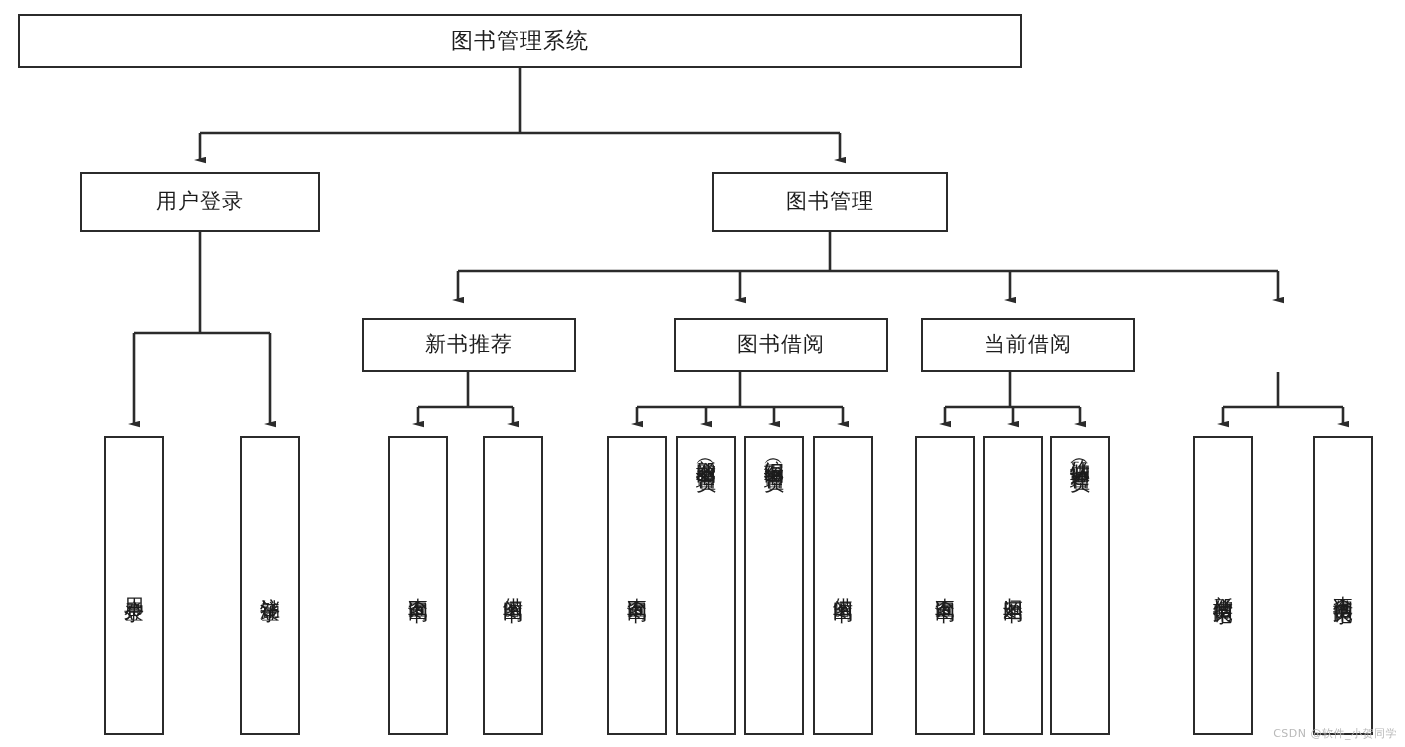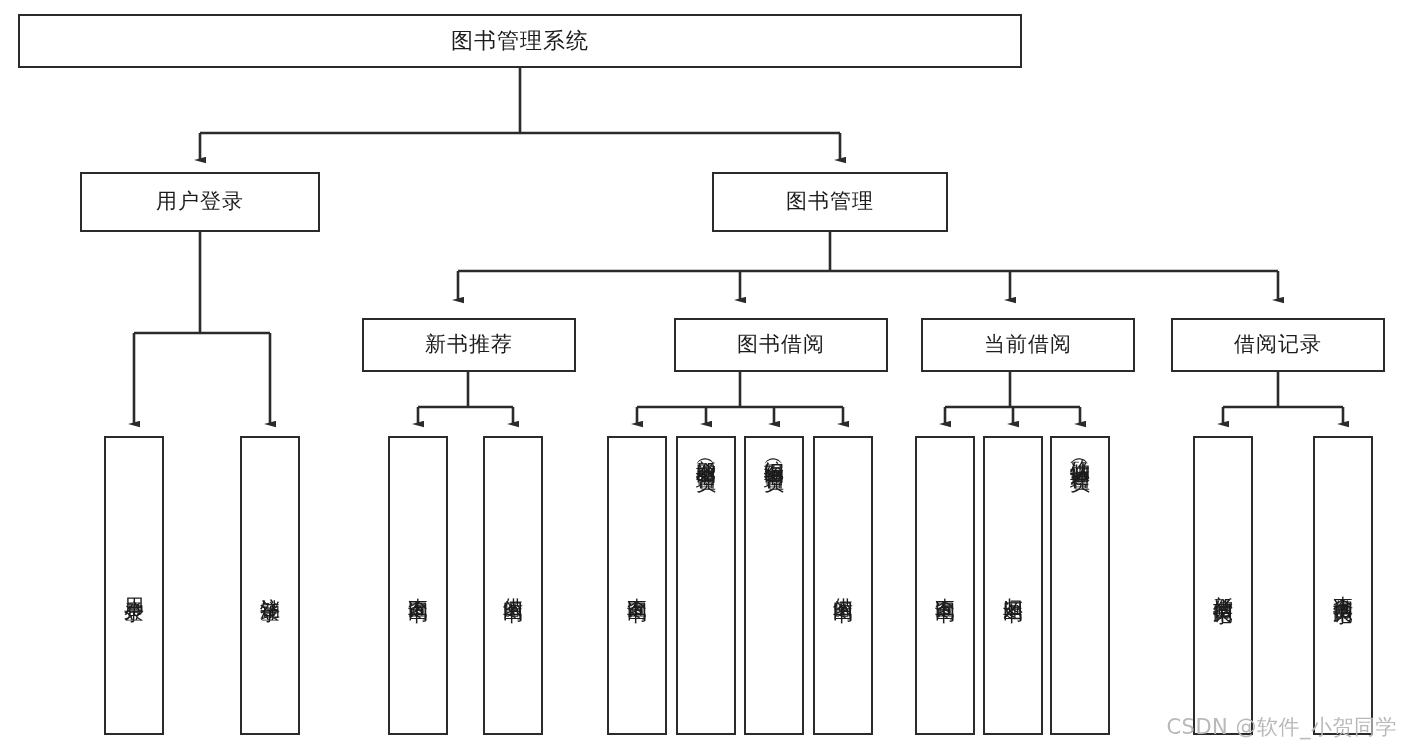--- a/index.html
+++ b/index.html
@@ -59,21 +59,21 @@
     white-space: nowrap;
     text-align: start;
   }
   .vert.centered {
     align-items: center;
   }
   .watermark {
     position: absolute;
     right: 8px;
     bottom: 6px;
-    font-size: 21px;
+    font-size: 11px;
     color: #b9b9b9;
     letter-spacing: 0.5px;
     white-space: nowrap;
   }
 </style>
 </head>
 <body>
 
 <div id="canvas">
 
@@ -140,23 +140,20 @@
 
   <div class="node horiz" style="left:362px; top:318px; width:214px; height:54px;font-family:Liberation Serif, serif;">
     <span>新书推荐</span>
   </div>
   <div class="node horiz" style="left:633px; top:318px; width:214px; height:54px;margin-left:41px;">
     <span>图书借阅</span>
   </div>
   <div class="node horiz" style="left:903px; top:318px; width:214px; height:54px;margin-left:18px;">
     <span>当前借阅</span>
   </div>
-  <div class="node horiz" style="left:1171px; top:318px; width:214px; height:54px;">
-    <span>借阅记录</span>
-  </div>
 
   <div class="node vert centered" style="left:104px; top:436px; width:60px; height:299px;">
     <span class="vtext">用户登录</span>
   </div>
   <div class="node vert centered" style="left:240px; top:436px; width:60px; height:299px;">
     <span class="vtext">注销登录</span>
   </div>
 
   <div class="node vert centered" style="left:388px; top:436px; width:60px; height:299px;">
     <span class="vtext">查询图书</span>

